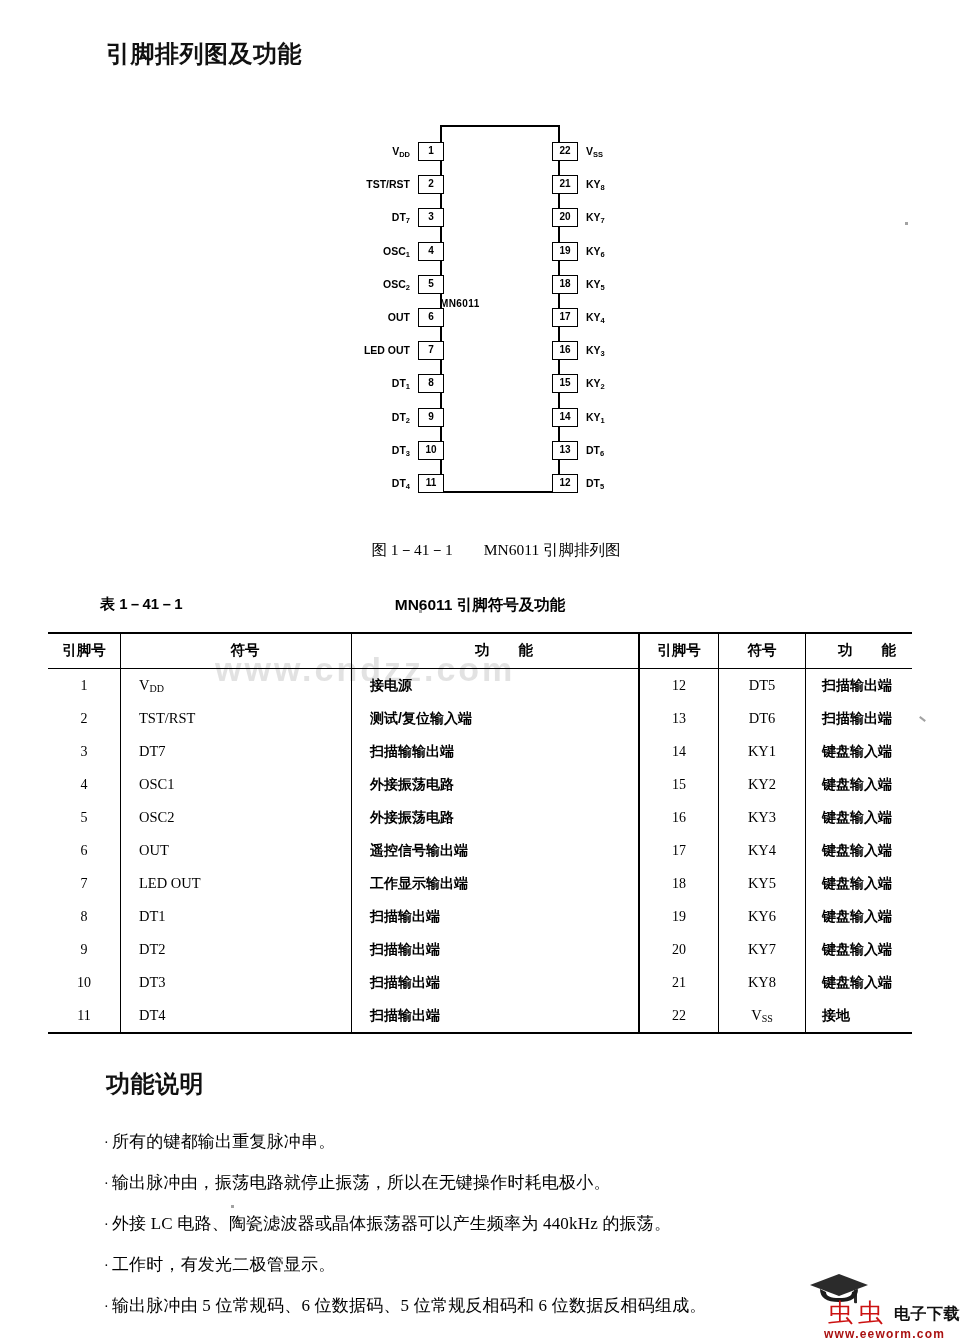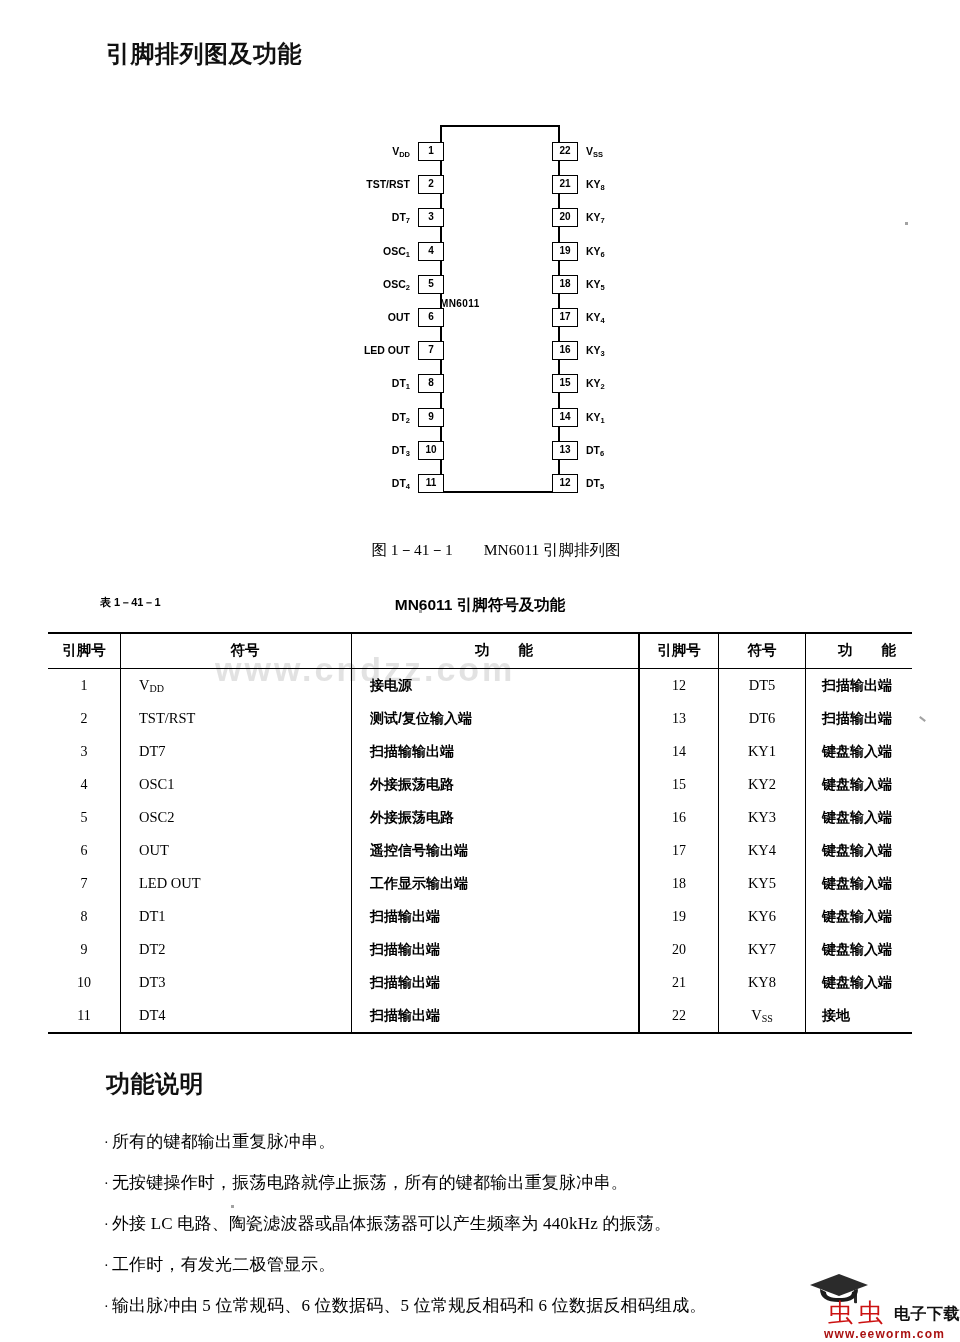--- a/index.html
+++ b/index.html
@@ -104,21 +104,21 @@
     font-family: "Liberation Serif", "DejaVu Serif", serif;
     font-size: 15.5px;
     color: #000;
     padding-left: 16px;
   }
   #table-label {
     position: absolute;
     top: 595px;
     left: 100px;
     font-family: "Liberation Sans", "DejaVu Sans", sans-serif;
-    font-size: 11px;
+    font-size: 15px;
     font-weight: bold;
     color: #000;
   }
   #table-title {
     position: absolute;
     top: 595px;
     left: 0;
     width: 960px;
     text-align: center;
     font-family: "Liberation Sans", "DejaVu Sans", sans-serif;
@@ -458,21 +458,21 @@
           <td class="c-fn2">接地</td>
         </tr>
       </tbody>
   </table>
 </div>
 
 <div class="section-title" id="func-heading">功能说明</div>
 
 <div id="features">
     <div class="feature"><span class="dot">·</span><span>所有的键都输出重复脉冲串。</span></div>
-    <div class="feature"><span class="dot">·</span><span>无按键操作时，振荡电路就停止振荡，所有的键都输出重复脉冲串。</span></div>
+    <div class="feature"><span class="dot">·</span><span>输出脉冲由，振荡电路就停止振荡，所以在无键操作时耗电极小。</span></div>
     <div class="feature"><span class="dot">·</span><span>外接 LC 电路、陶瓷滤波器或晶体振荡器可以产生频率为 440kHz 的振荡。</span></div>
     <div class="feature"><span class="dot">·</span><span>工作时，有发光二极管显示。</span></div>
     <div class="feature"><span class="dot">·</span><span>输出脉冲由 5 位常规码、6 位数据码、5 位常规反相码和 6 位数据反相码组成。</span></div>
   </div>
 
 <div id="site-logo">
   <span class="cap">
     <svg width="62" height="34" viewBox="0 0 62 34">
       <polygon points="31,2 60,13 31,24 2,13" fill="#2b2b2b"></polygon>
       <path d="M46 18 L46 30 Q46 32 49 31 L49 17 Z" fill="#2b2b2b"></path>

